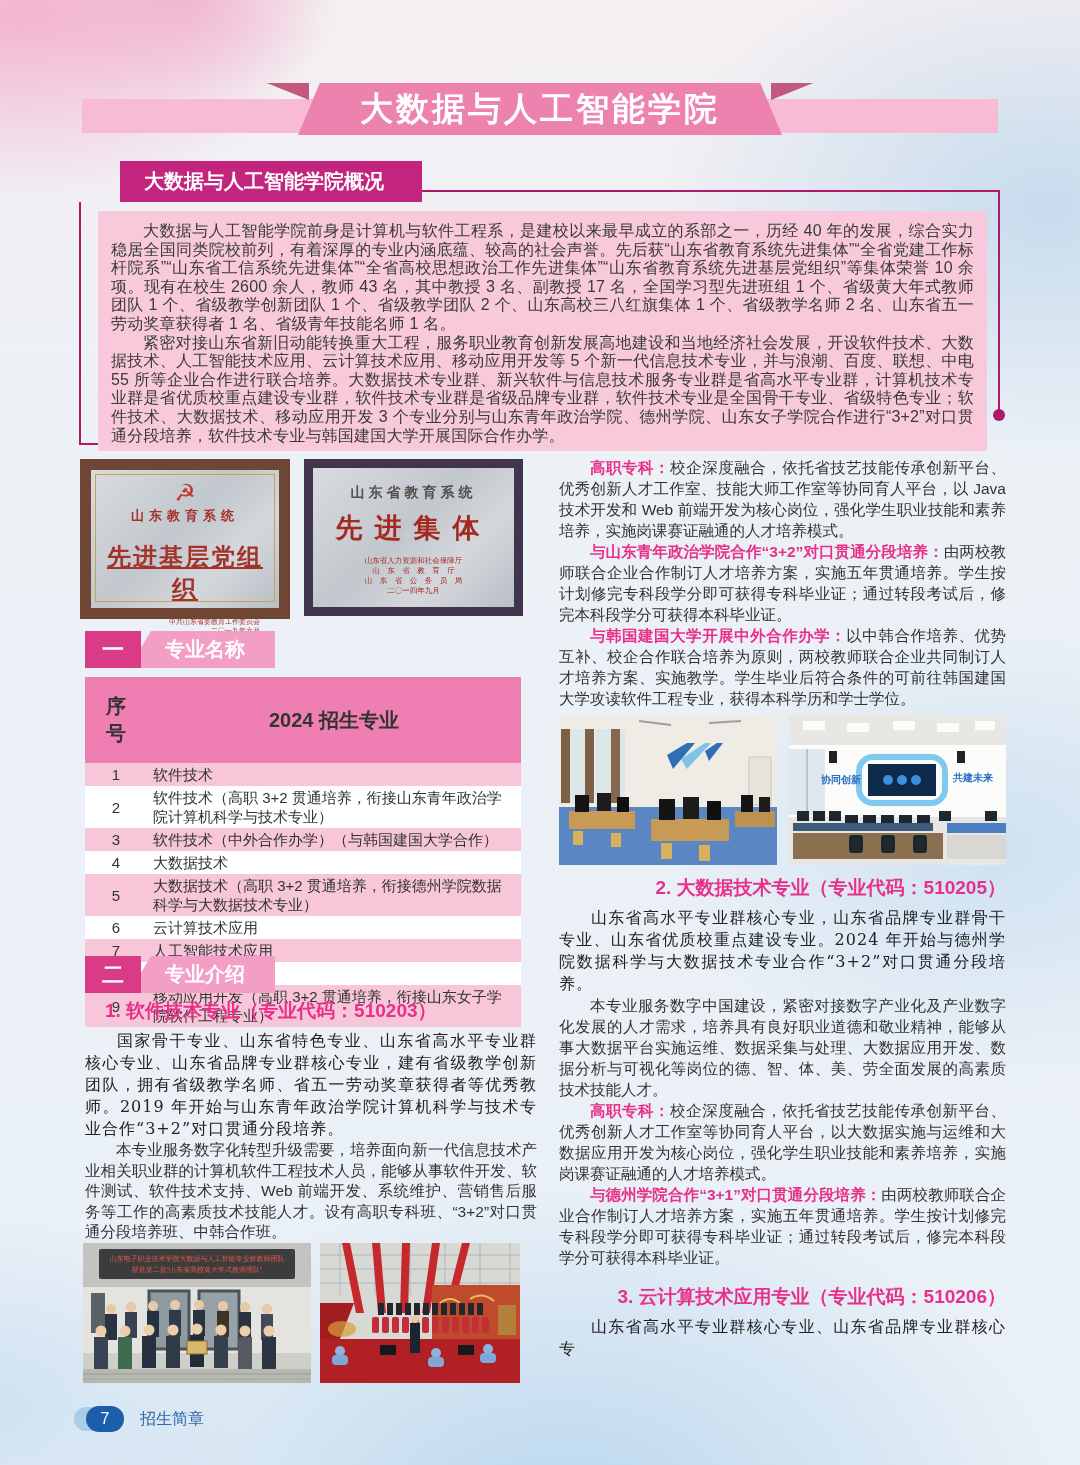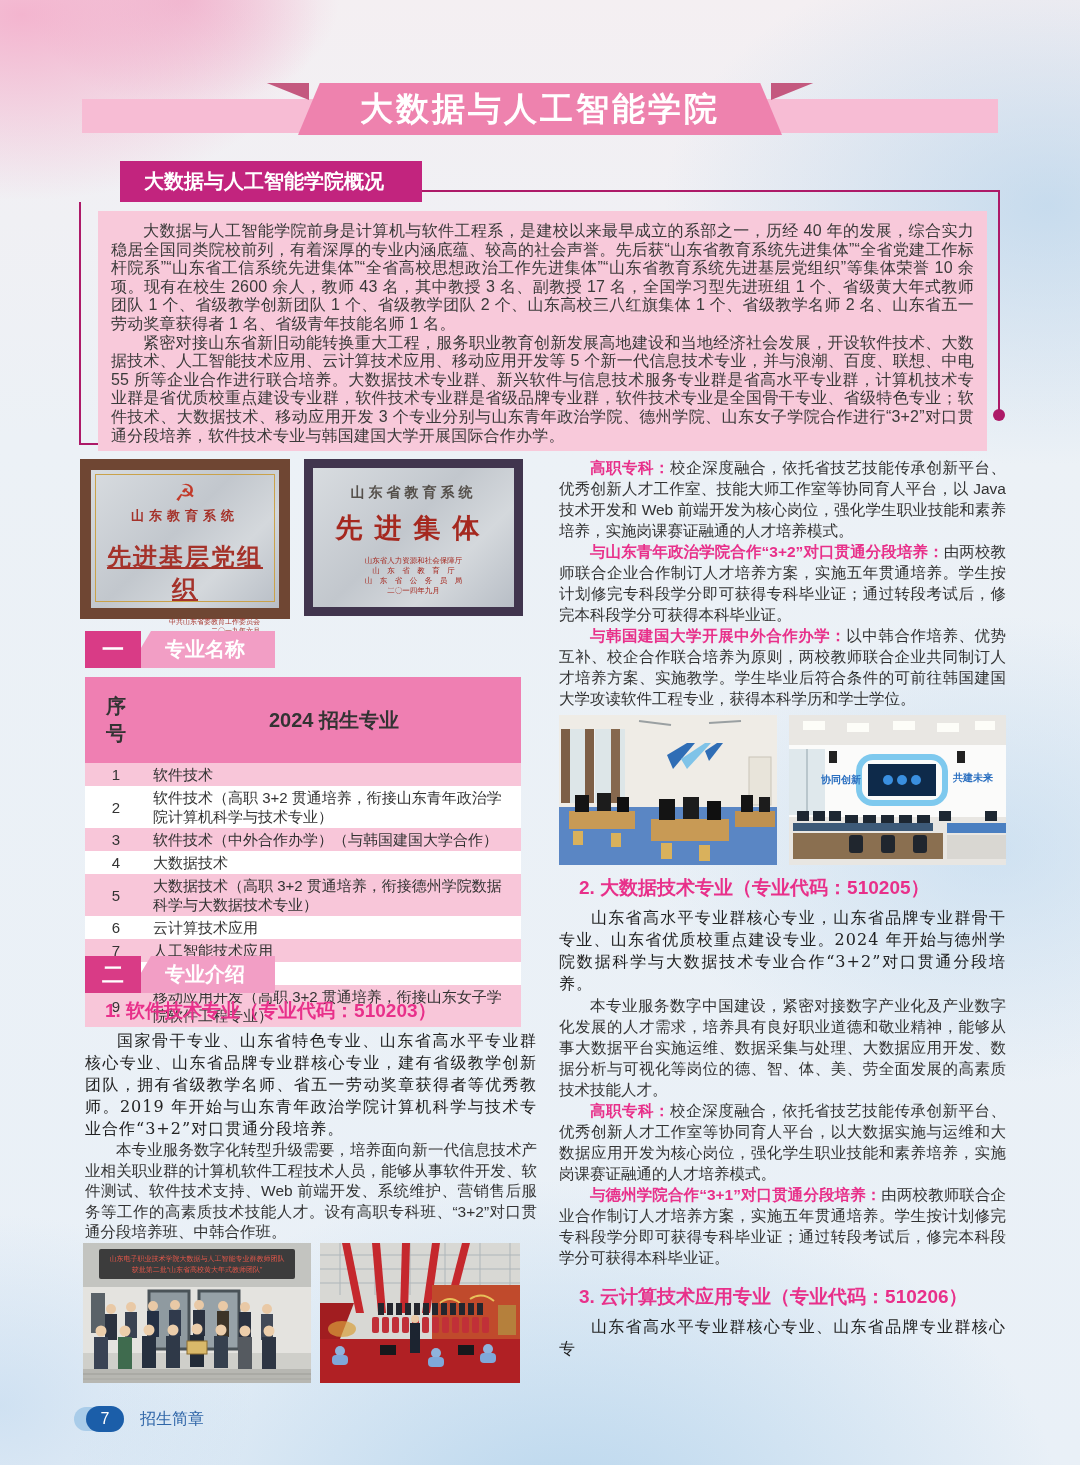--- a/index.html
+++ b/index.html
@@ -84,21 +84,21 @@
   .p-sans{margin:0;text-indent:2em;text-align:justify;color:#333;
     font-size:15.5px;line-height:20.5px;}
   
   .lphotos{left:83px;top:1243px;display:flex;gap:9px;}
   .photo{display:block;background:#ddd;}
   .rphotos{display:flex;gap:12px;margin:6px 0 8px 0;text-align:center;}
   
   .rcol{left:559px;top:457px;width:447px;}
   .rcol p.rp{margin:0;text-indent:2em;text-align:justify;color:#333;
     font-size:15.5px;line-height:21px;}
-  .rcol .blk-title{margin:10px 0 6px 20px;}
+  .rcol .blk-title{margin:10px 0 6px 20px;text-align:right;}
   
   .footer{left:74px;top:1406px;display:flex;align-items:center;}
   .oval-bg{position:absolute;left:0;top:1px;width:50px;height:24px;border-radius:13px;background:#a9cce9;}
   .oval{position:relative;margin-left:12px;width:38px;height:26px;border-radius:13px;background:#1b5ea9;
     color:#fff;text-align:center;line-height:26px;font-size:16px;}
   .foot-label{margin-left:16px;color:#2f66a8;font-size:16px;}
 </style>
 </head>
 <body>
 

